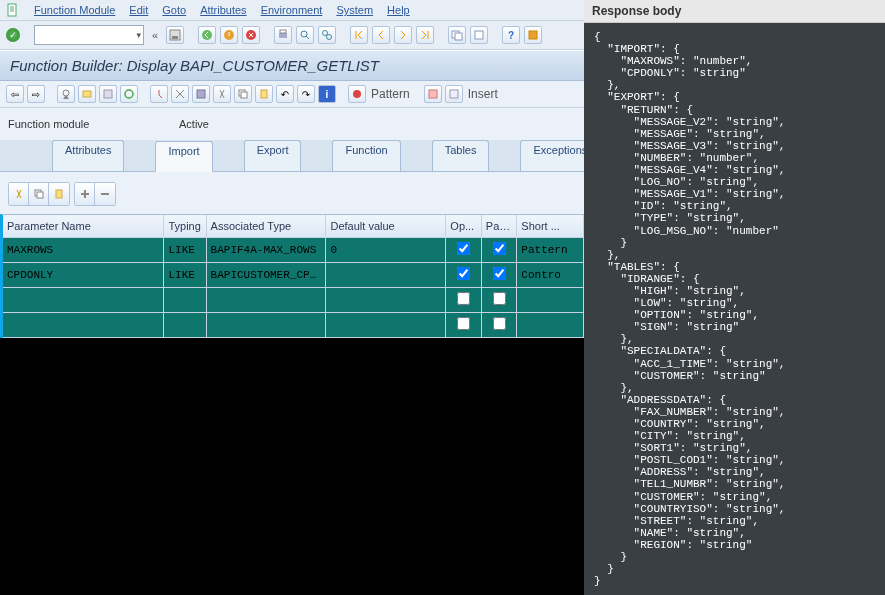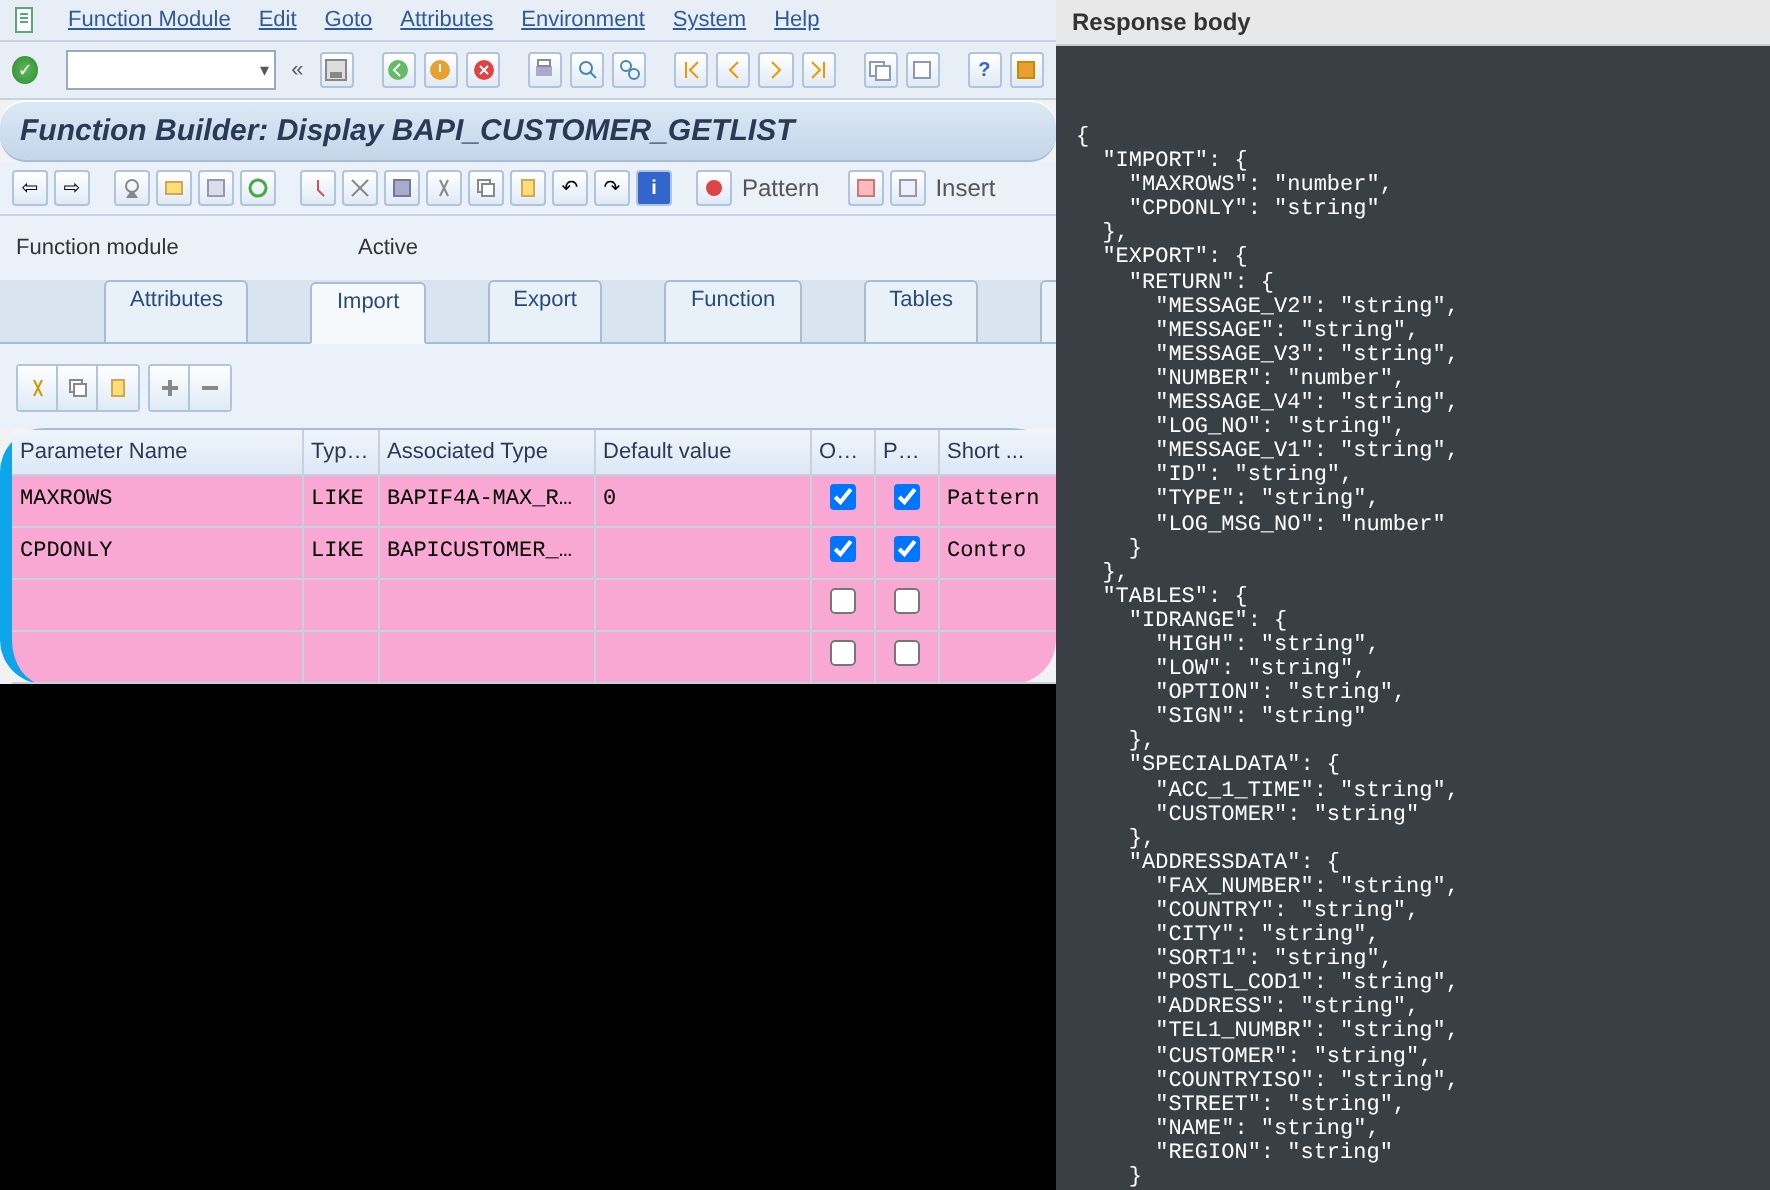--- a/index.html
+++ b/index.html
@@ -6,33 +6,32 @@
 body {
   font-family: Arial, sans-serif;
   font-size: 11px;
   width: 885px;
   height: 595px;
   display: flex;
   background: #000;
   overflow: hidden;
 }
 .left-pane {
-  width: 528px;
+  width: 584px;
   height: 100%;
   background: #f2f2f2;
   display: flex;
   flex-direction: column;
 }
 .right-pane {
   flex: 1;
   height: 100%;
   background: #3a3f44;
   display: flex;
   flex-direction: column;
-  gap: 32px;
 }
 .response-header {
   background: #e8e8e8;
   padding: 4px 8px;
   font-size: 12px;
   font-weight: bold;
   color: #333;
   border-bottom: 1px solid #ccc;
 }
 .response-body {
@@ -107,26 +106,25 @@
 }
 .dbl-chev {
   font-size: 11px;
   color: #556;
   padding: 0 4px;
 }
 .title-bar {
   background: linear-gradient(#dce8f5,#c4d6ea);
   padding: 6px 10px;
   font-size: 15px;
-  font-weight: bold;
+  font-weight: normal;
   font-style: italic;
   color: #2a3a55;
   border-top: 1px solid #fff;
   border-bottom: 1px solid #a7bcd6;
-  border-radius: 13px;
 }
 .toolbar2 {
   background: #eaf1f9;
   border-bottom: 1px solid #c7d2e0;
   padding: 4px 6px;
   display: flex;
   align-items: center;
   gap: 3px;
   flex-wrap: wrap;
 }
@@ -200,25 +198,24 @@
   width: 20px; height: 22px;
   background: linear-gradient(#fff,#e0eaf5);
   border-right: 1px solid #b0c4de;
   display: inline-flex;
   align-items: center;
   justify-content: center;
   cursor: pointer;
 }
 .mini-toolbar .mbtn:last-child { border-right: none; }
 .grid {
-  background: #f9a8d4;
+  background: #0f766e;
   border-top: 1px solid #a7bcd6;
-  border-left: 6px solid #0ea5e9;
-  font-size: 11px;
-  border-radius: 22px;
+  border-left: 3px solid #0ea5e9;
+  font-size: 11px;
 }
 .grid table {
   border-collapse: collapse;
   width: 100%;
   table-layout: fixed;
 }
 .grid th, .grid td {
   border-right: 1px solid #c7d2e0;
   border-bottom: 1px solid #c7d2e0;
   padding: 4px 4px;

